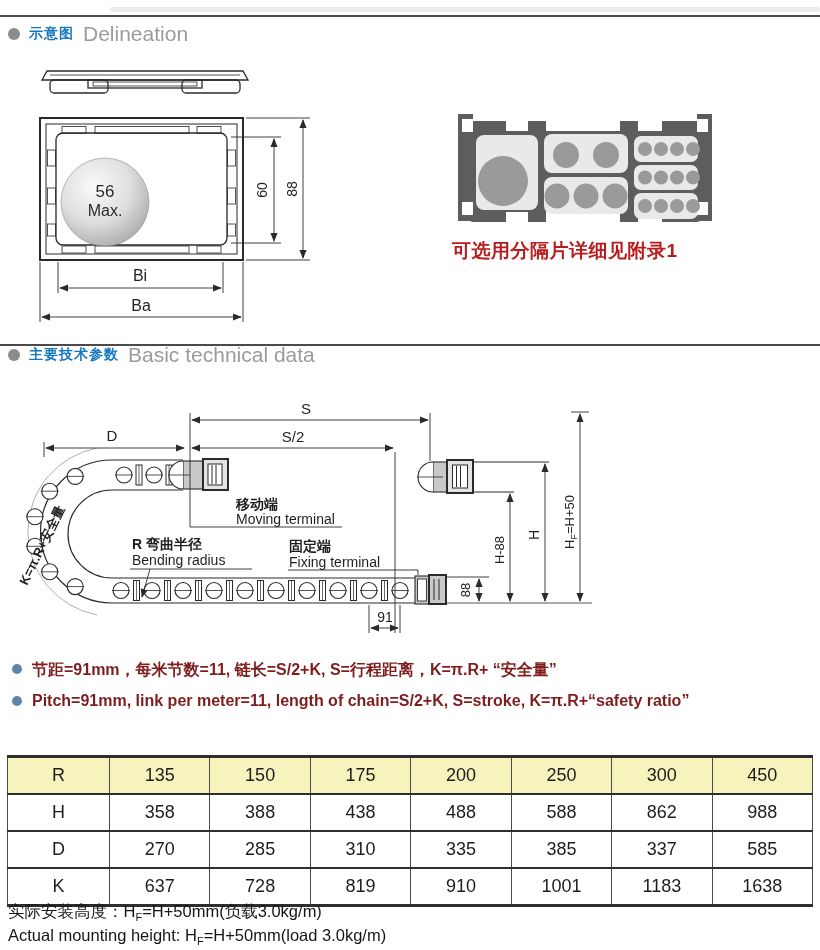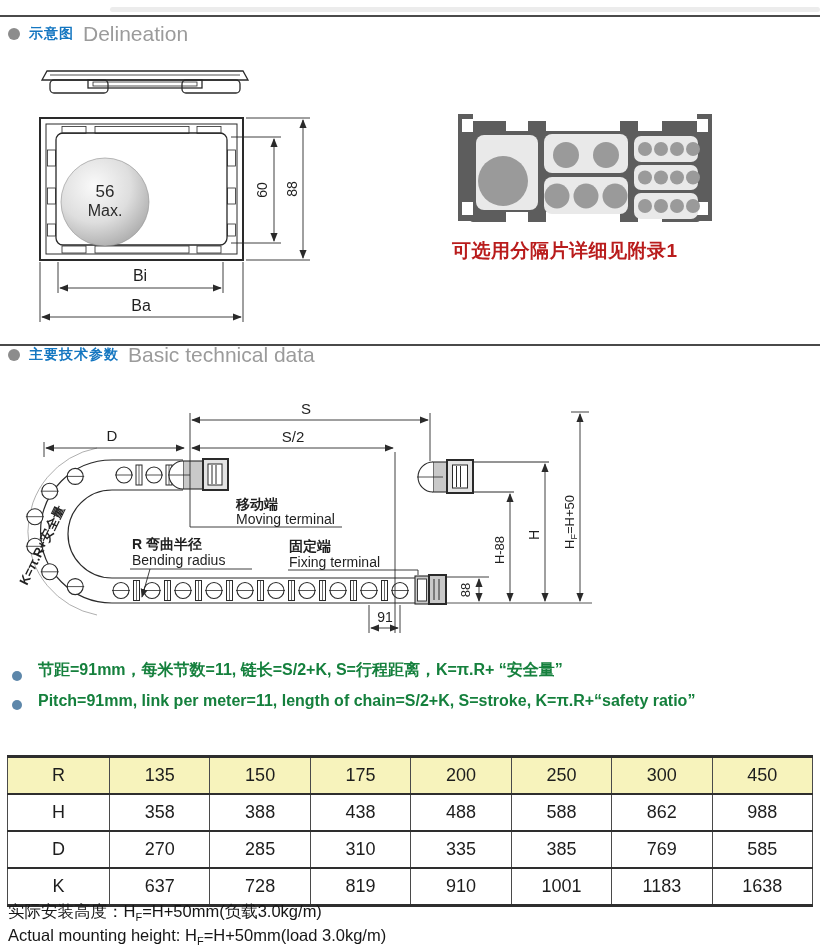--- a/index.html
+++ b/index.html
@@ -7,22 +7,22 @@
         font-family:"Liberation Sans","DejaVu Sans",sans-serif;color:#1f1f1f;}
   .topline{position:absolute;left:0;width:820px;height:2px;background:#4a4a4a;}
   .smudge{position:absolute;left:110px;right:0;top:7px;height:5px;background:#dcdcdc;opacity:.55;border-radius:3px;}
   .sec-header{position:absolute;left:8px;display:flex;align-items:center;gap:9px;white-space:nowrap;}
   .bullet-dot{width:12px;height:12px;border-radius:50%;background:#8c8c8c;flex:0 0 auto;}
   .zh-title{font-size:14px;font-weight:bold;color:#1577c1;letter-spacing:1px;}
   .en-title{font-size:21px;color:#9b9b9b;}
   .fig{position:absolute;}
   .divider-caption{position:absolute;left:452px;top:238px;width:300px;
         font-size:19px;font-weight:bold;color:#b91c1c;letter-spacing:.5px;}
-  .note-line{position:absolute;left:12px;display:flex;align-items:flex-end;gap:16px;
-        font-size:16px;font-weight:600;color:#15803d;white-space:nowrap;}
+  .note-line{position:absolute;left:12px;display:flex;align-items:flex-start;gap:10px;
+        font-size:16px;font-weight:600;color:#7f1d1d;white-space:nowrap;}
   .note-dot{width:10px;height:10px;border-radius:50%;background:#5d87aa;margin-top:4px;flex:0 0 auto;}
   table.params{position:absolute;left:7px;top:755px;width:806px;border-collapse:collapse;table-layout:fixed;
         border-top:3px solid #2e2e2e;border-bottom:3px solid #2e2e2e;border-left:1px solid #4a4a4a;border-right:1px solid #4a4a4a;
         font-size:18px;color:#1d1d1d;}
   table.params td{border-left:1px solid #4a4a4a;border-right:1px solid #4a4a4a;
         border-top:2px solid #2e2e2e;border-bottom:2px solid #2e2e2e;
         height:33px;text-align:center;vertical-align:middle;}
   table.params tr.hdr td{background:#f7f3bc;}
   .footer-line{position:absolute;left:8px;font-size:16.5px;color:#161616;white-space:nowrap;}
   sub{font-size:11px;}
@@ -328,21 +328,21 @@
         <td>862</td>
         <td>988</td>
       </tr>
       <tr>
         <td>D</td>
         <td>270</td>
         <td>285</td>
         <td>310</td>
         <td>335</td>
         <td>385</td>
-        <td>769</td>
+        <td>337</td>
         <td>585</td>
       </tr>
       <tr>
         <td>K</td>
         <td>637</td>
         <td>728</td>
         <td>819</td>
         <td>910</td>
         <td>1001</td>
         <td>1183</td>

